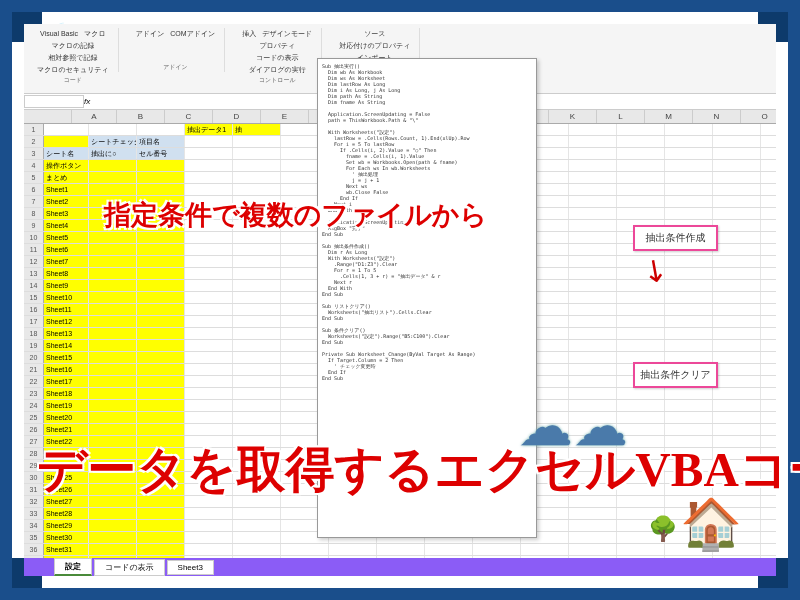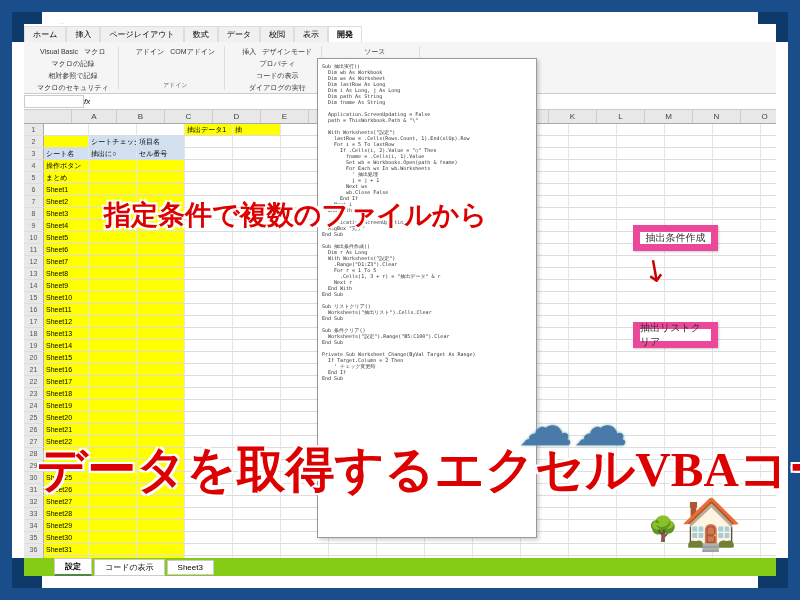--- a/index.html
+++ b/index.html
@@ -33,53 +33,43 @@
 .rows{position:absolute;top:14px;left:0;right:0;bottom:0;overflow:hidden}
 .row{display:flex;height:12px;border-bottom:1px solid #ddd}
 .rh{flex:0 0 20px;background:#e8e8e8;border-right:1px solid #aaa;text-align:center;font-size:7px;line-height:12px;color:#555}
 .cell{flex:0 0 48px;border-right:1px solid #e5e5e5;font-size:7px;line-height:12px;padding-left:2px;overflow:hidden;white-space:nowrap}
 .cell.a{flex:0 0 45px}
 .yl{background:#ffff00}
 .hdr-bl{background:#d0e0f0}
 
 .vbe{position:absolute;top:46px;left:305px;width:220px;height:480px;background:#fff;border:1px solid #999;box-shadow:2px 2px 4px rgba(0,0,0,.2);font-size:5px;font-family:monospace;overflow:hidden;padding:4px;color:#333;line-height:6px;white-space:pre}
 
-.sidebtn{position:absolute;right:70px;width:85px;height:26px;background:#fff;border:7px solid #ec4899;box-shadow:1px 1px 2px rgba(0,0,0,.2);font-size:10px;display:flex;align-items:center;justify-content:center;color:#333}
+.sidebtn{position:absolute;right:70px;width:85px;height:26px;background:#fff;border:2px solid #ec4899;box-shadow:1px 1px 2px rgba(0,0,0,.2);font-size:10px;display:flex;align-items:center;justify-content:center;color:#333}
 .arrow{position:absolute;right:120px;top:240px;font-size:30px;color:#c00;transform:rotate(35deg)}
 
-.sheettabs{position:absolute;bottom:12px;left:12px;right:12px;height:18px;background:#84cc16;display:flex;align-items:center;font-size:8px;padding-left:30px;gap:2px}
+.sheettabs{position:absolute;bottom:12px;left:12px;right:12px;height:18px;background:#8b5cf6;display:flex;align-items:center;font-size:8px;padding-left:30px;gap:2px}
 .st{padding:2px 10px;background:#fff;border:1px solid #ccc}
 .st.active{font-weight:bold;border-bottom:2px solid #4a8a3a}
 
 .caption{position:absolute;font-family:"MS Mincho","Hiragino Mincho ProN",serif;font-weight:bold;color:#d00;text-shadow:2px 2px 0 #fff,-2px -2px 0 #fff,2px -2px 0 #fff,-2px 2px 0 #fff;white-space:nowrap}
 .cap1{top:185px;left:92px;font-size:27px}
 .cap2{bottom:85px;left:25px;font-size:49px}
 </style>
 </head>
 <body>
 
 <div class="frame">
 <div class="corner tl"></div>
     <div class="corner tr"></div>
     <div class="corner bl"></div>
     <div class="corner br"></div>
 <div class="deco-leaf-l">🍃</div>
 <div class="deco-swirl">§§</div>
 
 <div class="ribbon">
-  <div class="tabs" id="tabs">
-        <div class="tab">ホーム</div>
-        <div class="tab">挿入</div>
-        <div class="tab">ページレイアウト</div>
-        <div class="tab">数式</div>
-        <div class="tab">データ</div>
-        <div class="tab">校閲</div>
-        <div class="tab">表示</div>
-        <div class="tab active">開発</div>
-      </div>
   <div class="rib-body" id="ribbody">
         <div class="rib-grp">
           <div><span class="rib-btn">Visual Basic</span><span class="rib-btn">マクロ</span></div>
           <div class="rib-btn">マクロの記録</div>
           <div class="rib-btn">相対参照で記録</div>
           <div class="rib-btn">マクロのセキュリティ</div>
           <div class="lbl">コード</div>
         </div>
         <div class="rib-grp">
           <div><span class="rib-btn">アドイン</span><span class="rib-btn">COMアドイン</span></div>
@@ -843,21 +833,21 @@
   Worksheets("設定").Range("B5:C100").Clear
 End Sub
 
 Private Sub Worksheet_Change(ByVal Target As Range)
   If Target.Column = 2 Then
     ' チェック変更時
   End If
 End Sub</div>
 
 <div class="sidebtn" style="top:213px">抽出条件作成</div>
-<div class="sidebtn" style="top:310px">抽出リストクリア</div>
+<div class="sidebtn" style="top:350px">抽出条件クリア</div>
 <div class="arrow">↘</div>
 
 <div class="cloud">☁☁</div>
 <div class="house">🏠</div>
 <div class="deco-leaf-r">🌳</div>
 
 <div class="sheettabs" id="sheettabs">
       <div class="st active">設定</div>
       <div class="st">コードの表示</div>
       <div class="st">Sheet3</div>

